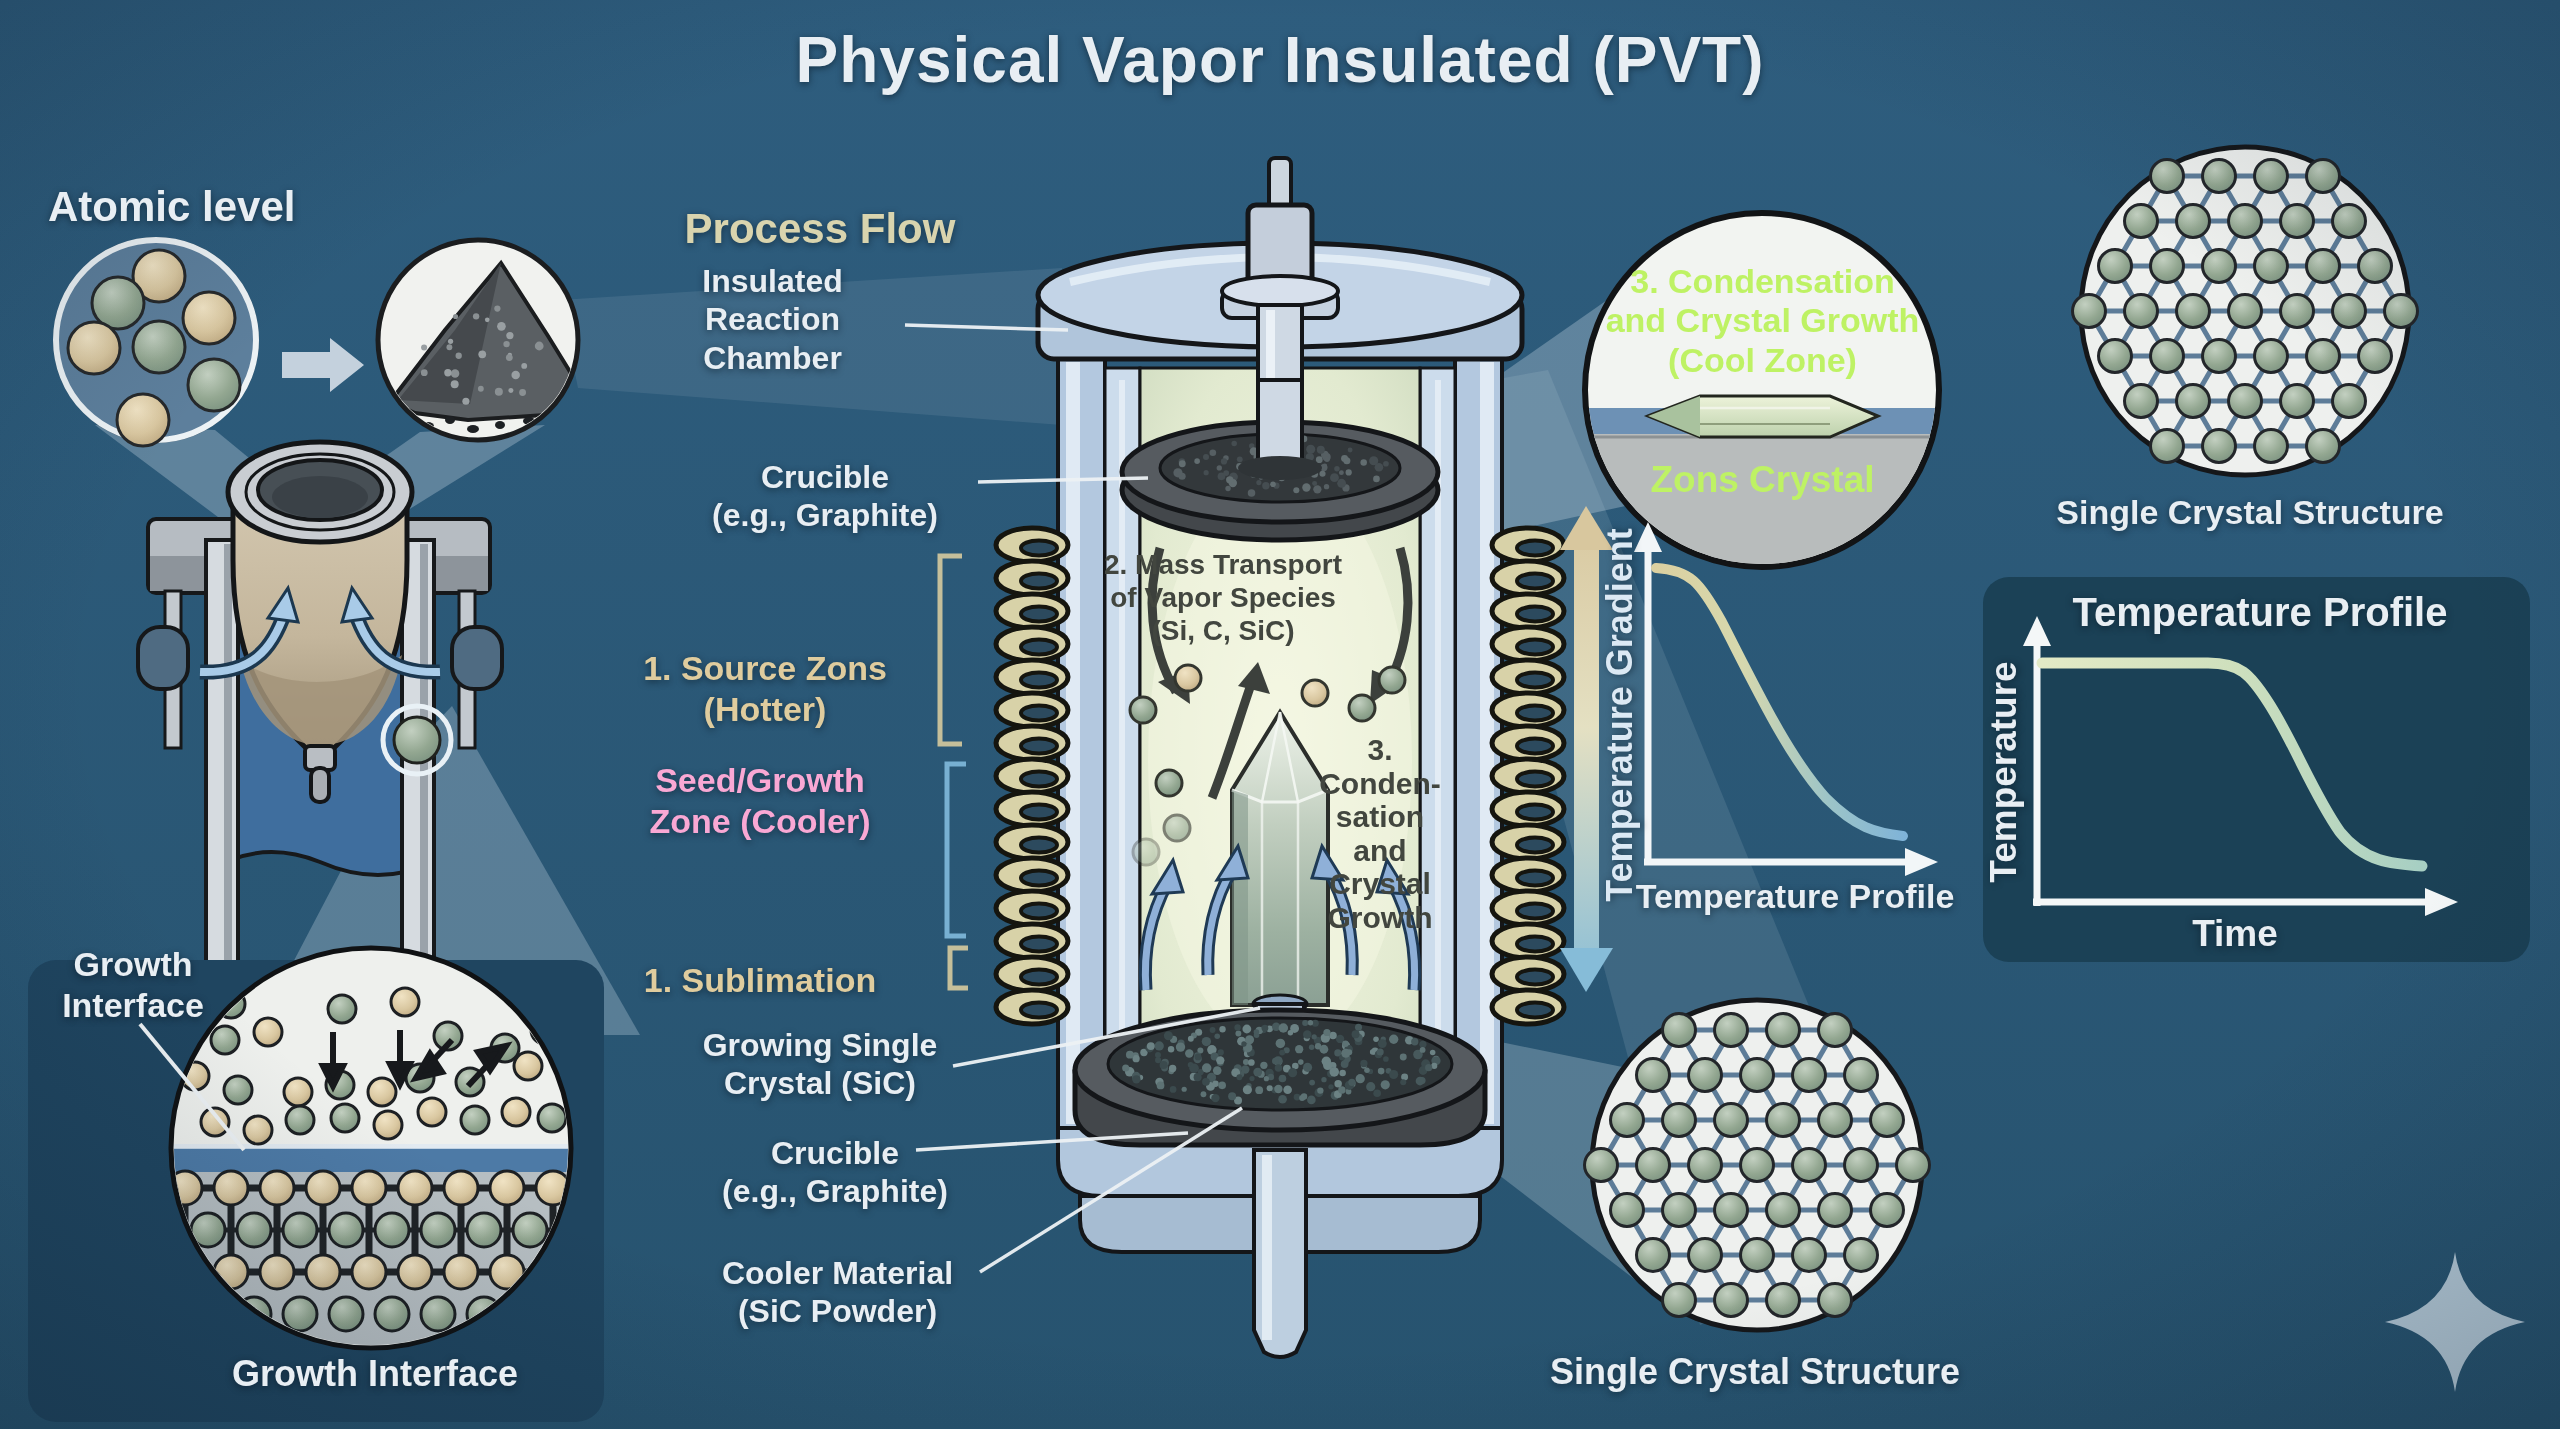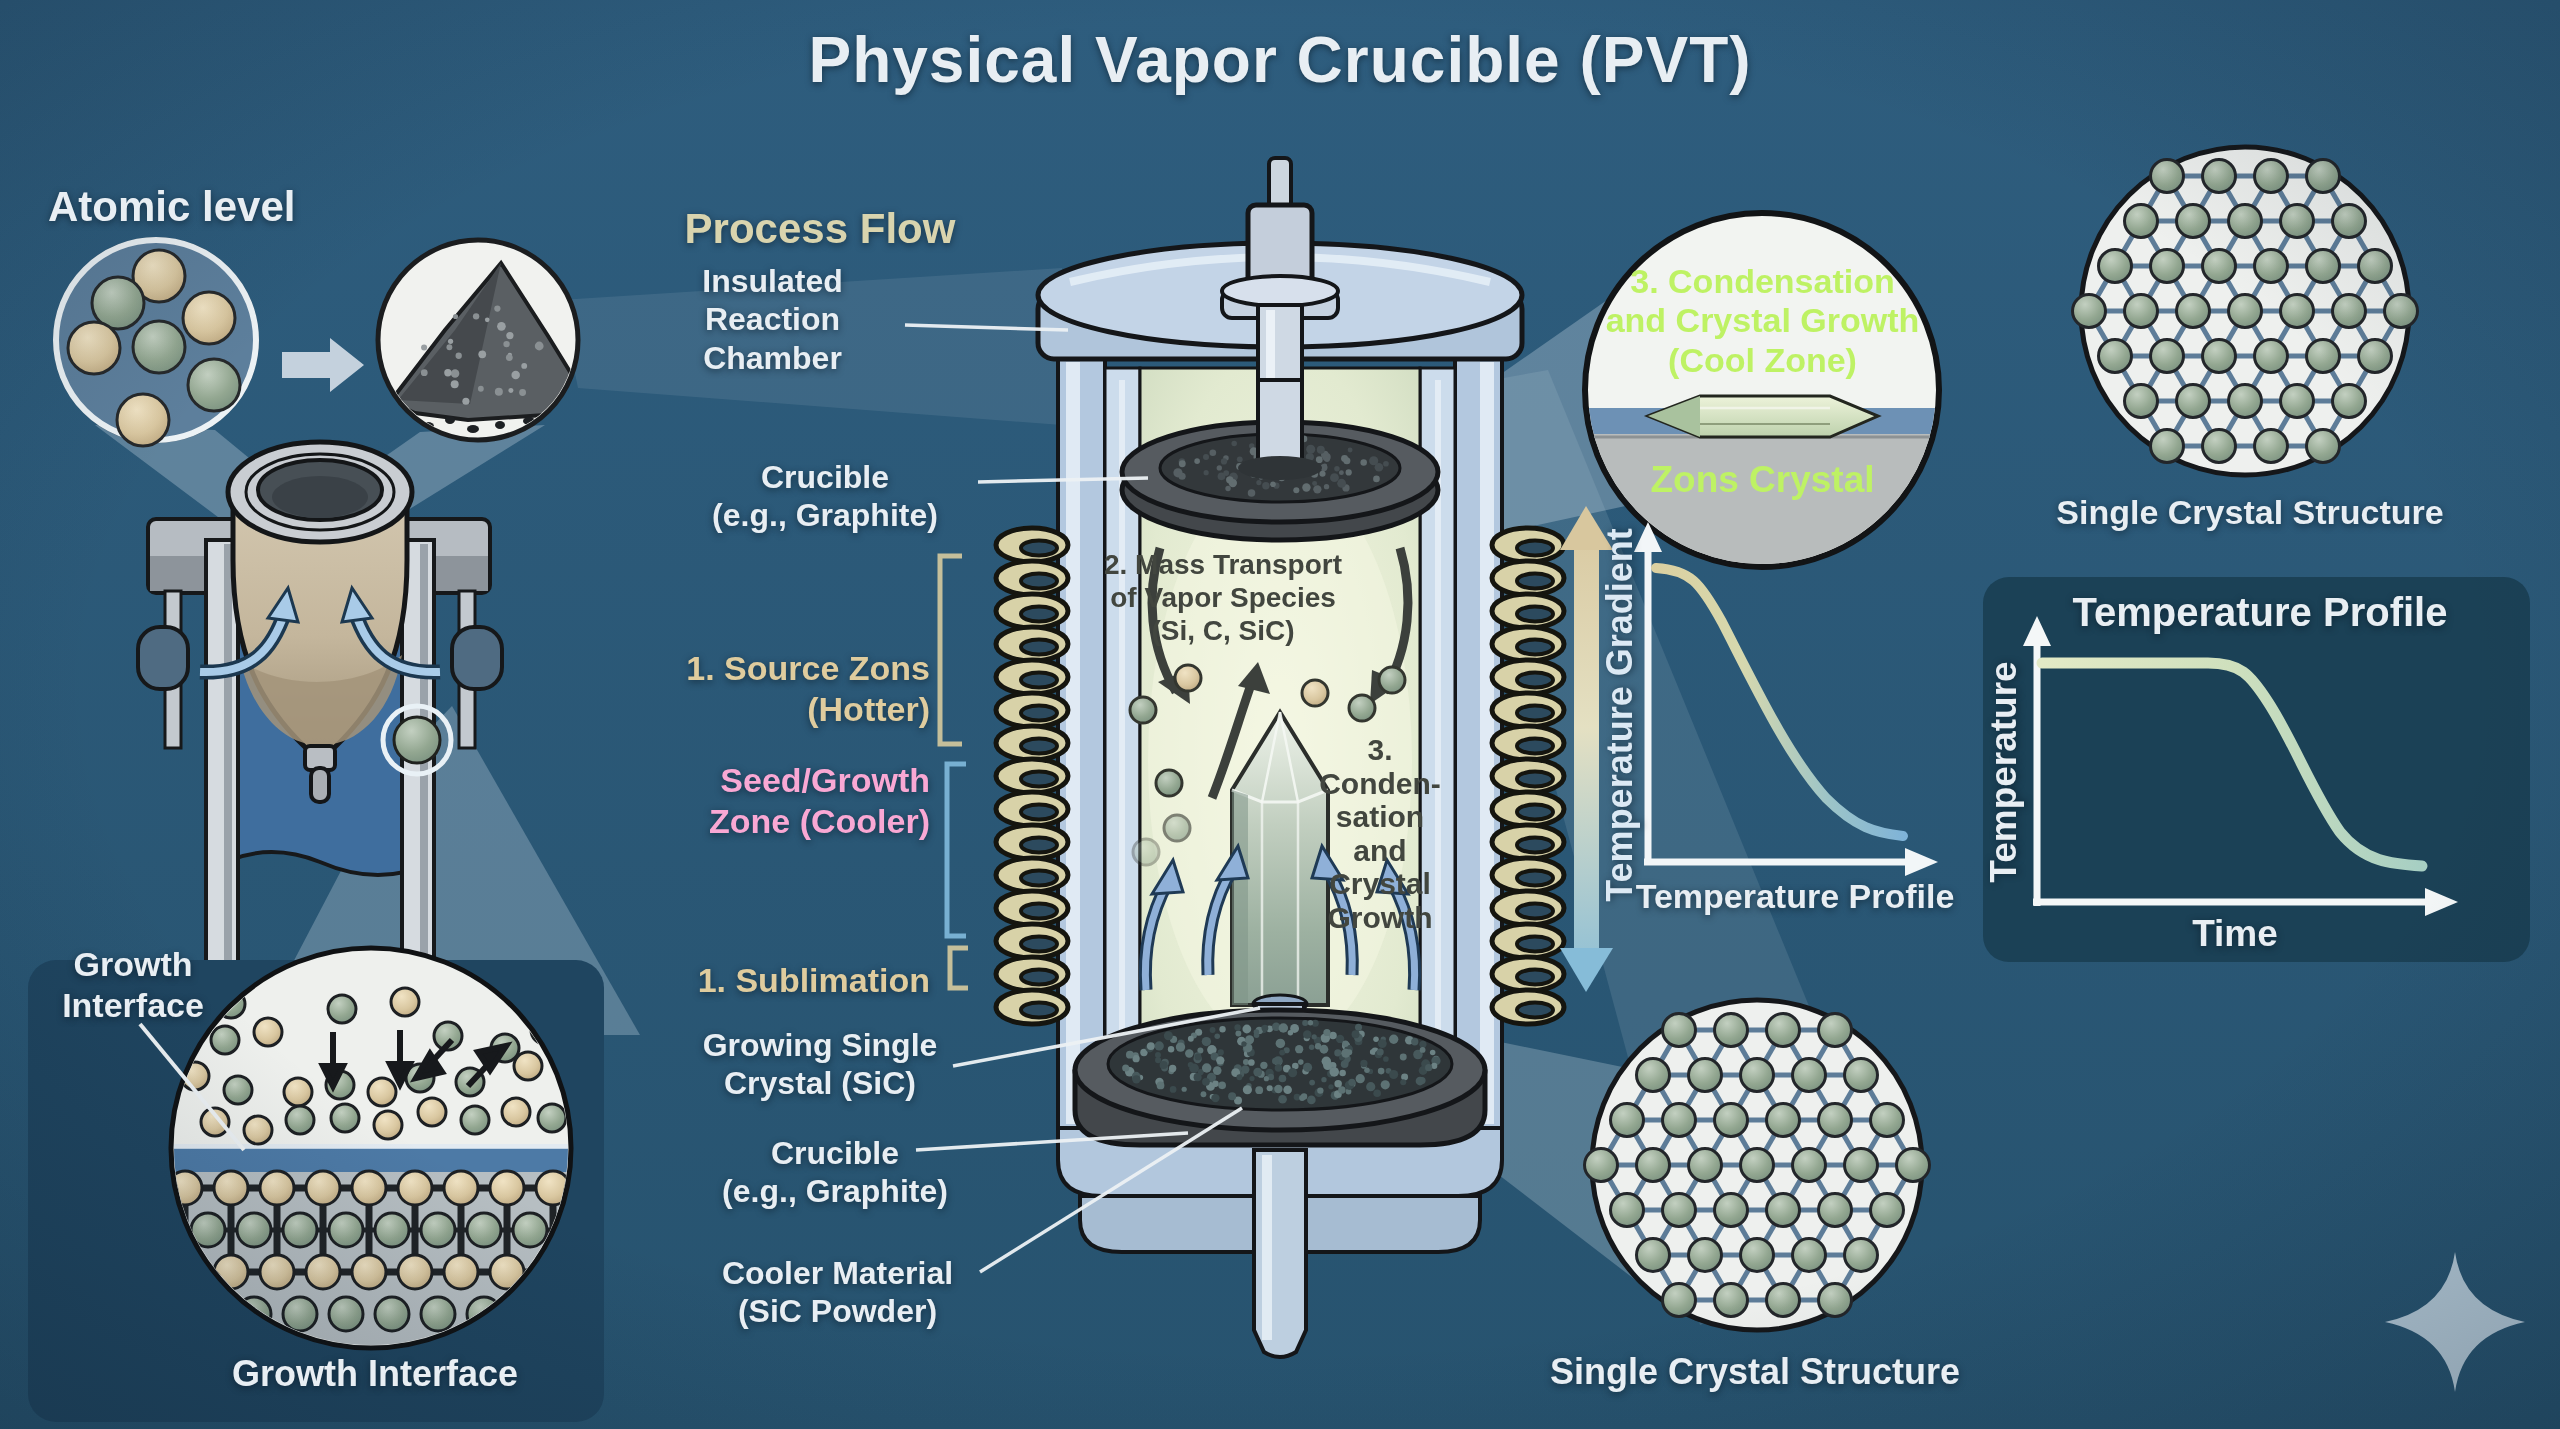--- a/index.html
+++ b/index.html
@@ -8,21 +8,21 @@
     background:#2b5877;
     font-family:"Liberation Sans", sans-serif;
   }
   #scene{position:absolute;left:0;top:0;}
   .lbl{
     position:absolute;font-weight:600;color:#e8eef3;
     text-shadow:0 2px 7px rgba(5,18,30,.55);
     white-space:pre-line;line-height:1.2;
   }
   .center{text-align:center}
-  .right{text-align:right}
+  .right{text-align:center}
   .dark{color:#42463f;text-shadow:none}
   .darkblue{color:#bef264;text-shadow:none}
   .tan{color:#dfcc9e}
   .blue{color:#f9a8d4}
   .rot{transform:translate(-50%,-50%) rotate(-90deg);white-space:nowrap;transform-origin:center center;}
 </style>
 </head>
 <body>
 
 <svg id="scene" width="2560" height="1429" viewBox="0 0 2560 1429">
@@ -1064,21 +1064,21 @@
     <line x1="2033" y1="902" x2="2432" y2="902" stroke="#f4f7f8" stroke-width="7"></line>
     <polygon points="2425,888 2425,916 2458,902" fill="#f4f7f8"></polygon>
     <path d="M 2042 663 L 2208 663 C 2240 663 2250 674 2268 702 C 2294 742 2312 792 2340 832 C 2364 862 2392 864 2422 866" fill="none" stroke="url(#tpGrad)" stroke-width="11" stroke-linecap="round"></path>
   </g>
 
   <path d="M 2455 1252 Q 2463 1309 2525 1322 Q 2463 1335 2455 1392 Q 2447 1335 2385 1322 Q 2447 1309 2455 1252 Z" fill="#b5cad8"></path>
 
   <rect x="0" y="0" width="2560" height="1429" fill="url(#vignette)" pointer-events="none"></rect>
 </svg>
 
-<div class="lbl center" style="left:0;top:22px;width:2560px;font-size:64px;font-weight:700;letter-spacing:1px;">Physical Vapor Crucible (PVT)</div>
+<div class="lbl center" style="left:0;top:22px;width:2560px;font-size:64px;font-weight:700;letter-spacing:1px;">Physical Vapor Insulated (PVT)</div>
 
 <div class="lbl" style="left:48px;top:182px;font-size:42px;">Atomic level</div>
 
 <div class="lbl center" style="left:28px;top:944px;width:210px;font-size:34px;">Growth
 Interface</div>
 
 <div class="lbl center" style="left:170px;top:1352px;width:410px;font-size:36px;font-weight:700;">Growth Interface</div>
 
 <div class="lbl center" style="left:620px;top:204px;width:400px;font-size:42px;font-weight:700;color:#d9d4ae;">Process Flow</div>
 

